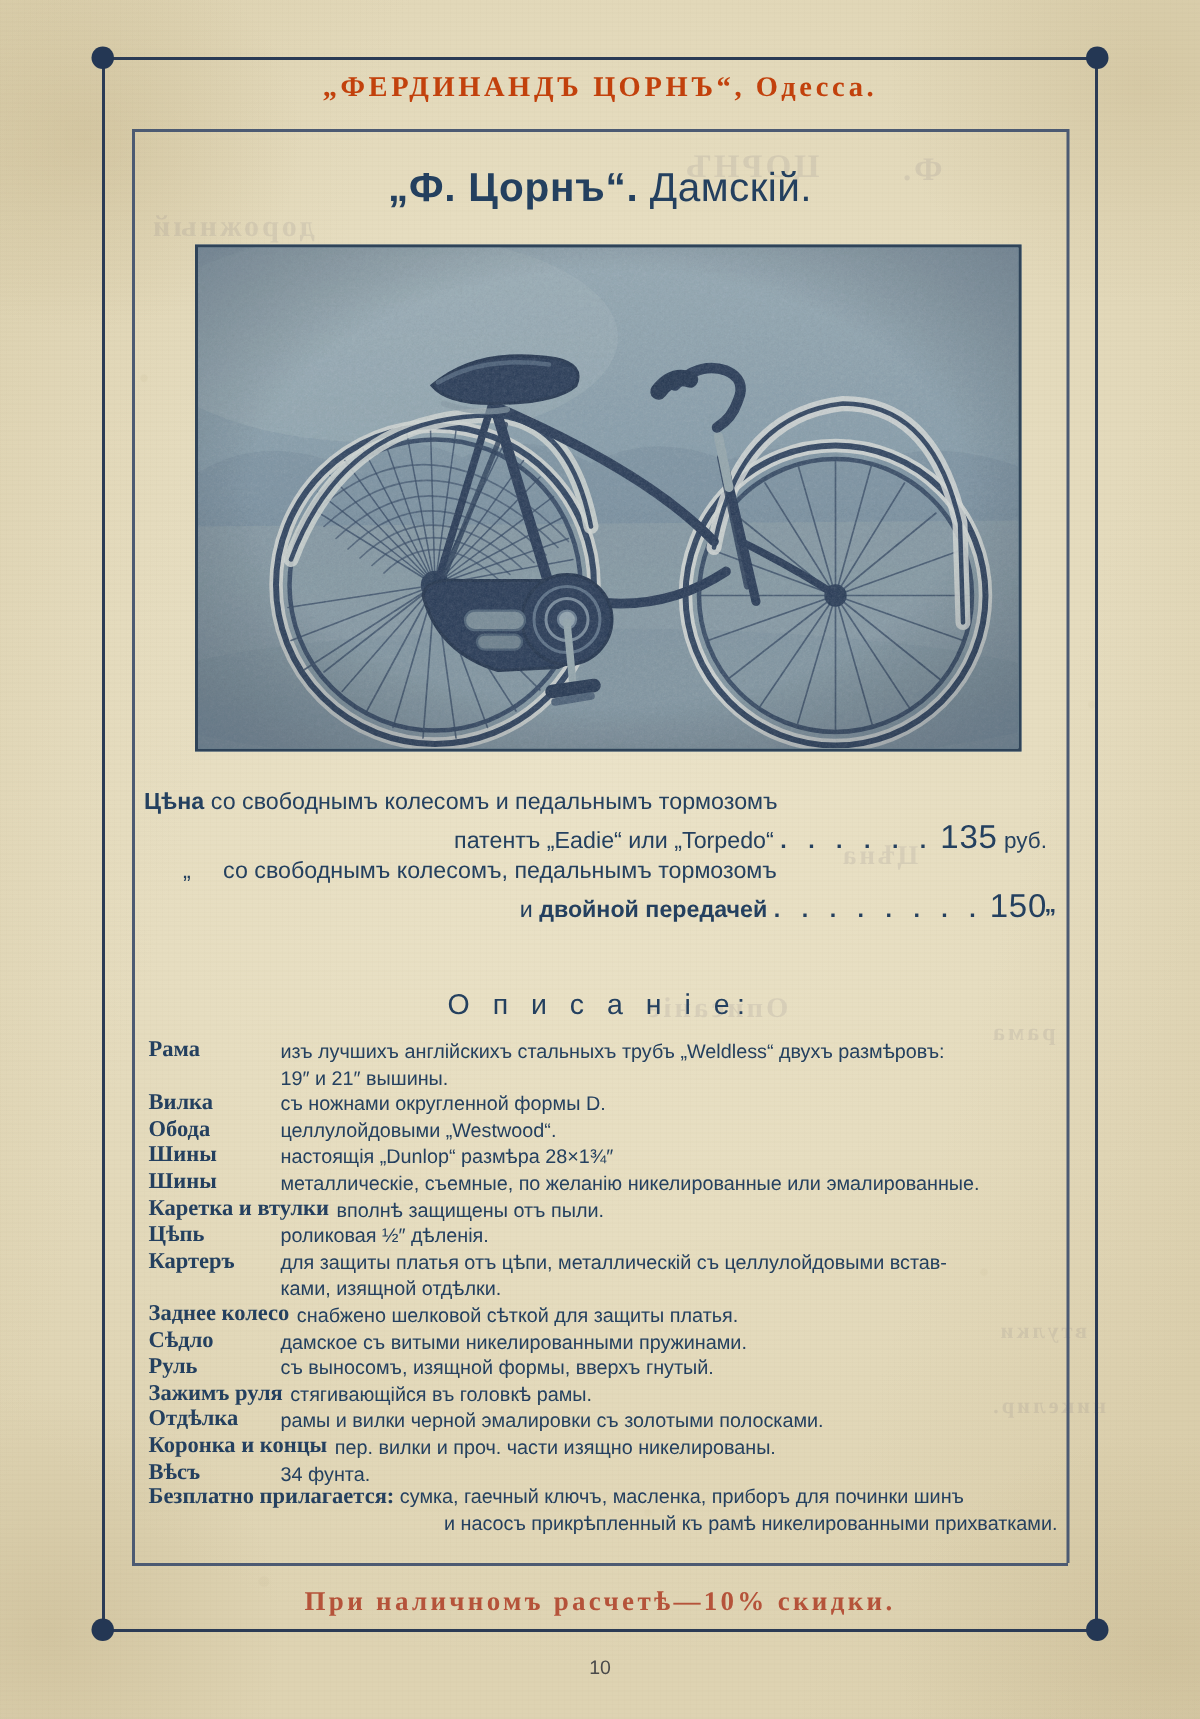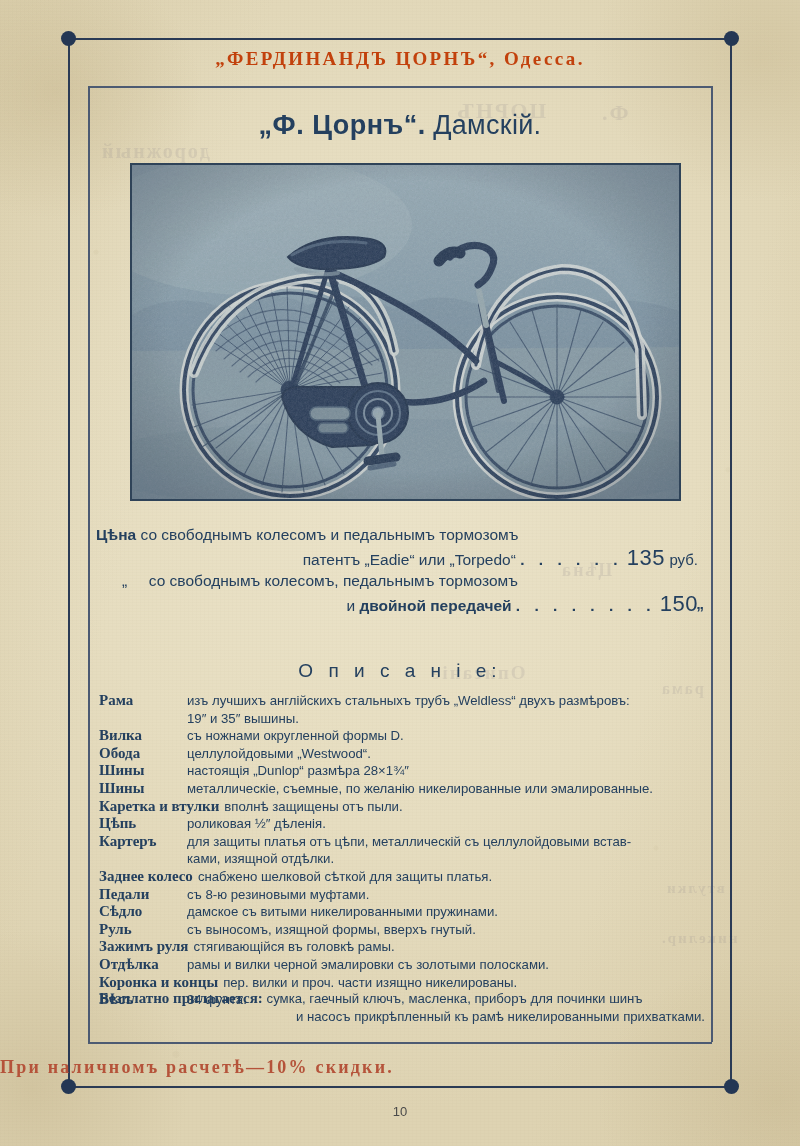--- a/index.html
+++ b/index.html
@@ -169,20 +169,21 @@
     font-family: "Liberation Serif", serif;
     font-weight: bold;
     font-size: 15px;
   }
   .free-block .cont { display: block; text-align: right; }
 
   
   .footer-note {
     position: absolute;
     left: 0; right: 0; top: 1057px;
+    text-align: center;
     color: #b5533a;
     font-family: "Liberation Serif", serif;
     font-size: 18px;
     font-weight: bold;
     letter-spacing: 2.2px;
   }
   .page-number {
     position: absolute;
     left: 0; right: 0; top: 1104px;
     text-align: center;
@@ -419,21 +420,21 @@
       <span class="dots">.  .  .  .  .  .  .  .</span>
       <span class="amount">150</span>
       <span class="ditto">„</span>
     </div>
   </div>
 
   <div class="desc-title">О п и с а н і е:</div>
   <div class="desc-table">
       <div class="desc-row col">
         <span class="term">Рама</span>
-        <span class="def"><span>изъ лучшихъ англійскихъ стальныхъ трубъ „Weldless“ двухъ размѣровъ:</span><span class="cont">19″ и 35″ вышины.</span></span>
+        <span class="def"><span>изъ лучшихъ англійскихъ стальныхъ трубъ „Weldless“ двухъ размѣровъ:</span><span class="cont">19″ и 21″ вышины.</span></span>
       </div>
       <div class="desc-row col">
         <span class="term">Вилка</span>
         <span class="def"><span>съ ножнами округленной формы D.</span></span>
       </div>
       <div class="desc-row col">
         <span class="term">Обода</span>
         <span class="def"><span>целлулойдовыми „Westwood“.</span></span>
       </div>
       <div class="desc-row col">
@@ -452,24 +453,20 @@
         <span class="term">Цѣпь</span>
         <span class="def"><span>роликовая ½″ дѣленія.</span></span>
       </div>
       <div class="desc-row col">
         <span class="term">Картеръ</span>
         <span class="def"><span>для защиты платья отъ цѣпи, металлическій съ целлулойдовыми встав-</span><span class="cont">ками, изящной отдѣлки.</span></span>
       </div>
       <div class="desc-row inline">
         <span class="term">Заднее колесо</span>
         <span class="def"><span>снабжено шелковой сѣткой для защиты платья.</span></span>
-      </div>
-      <div class="desc-row col">
-        <span class="term">Педали</span>
-        <span class="def"><span>съ 8-ю резиновыми муфтами.</span></span>
       </div>
       <div class="desc-row col">
         <span class="term">Сѣдло</span>
         <span class="def"><span>дамское съ витыми никелированными пружинами.</span></span>
       </div>
       <div class="desc-row col">
         <span class="term">Руль</span>
         <span class="def"><span>съ выносомъ, изящной формы, вверхъ гнутый.</span></span>
       </div>
       <div class="desc-row inline">

